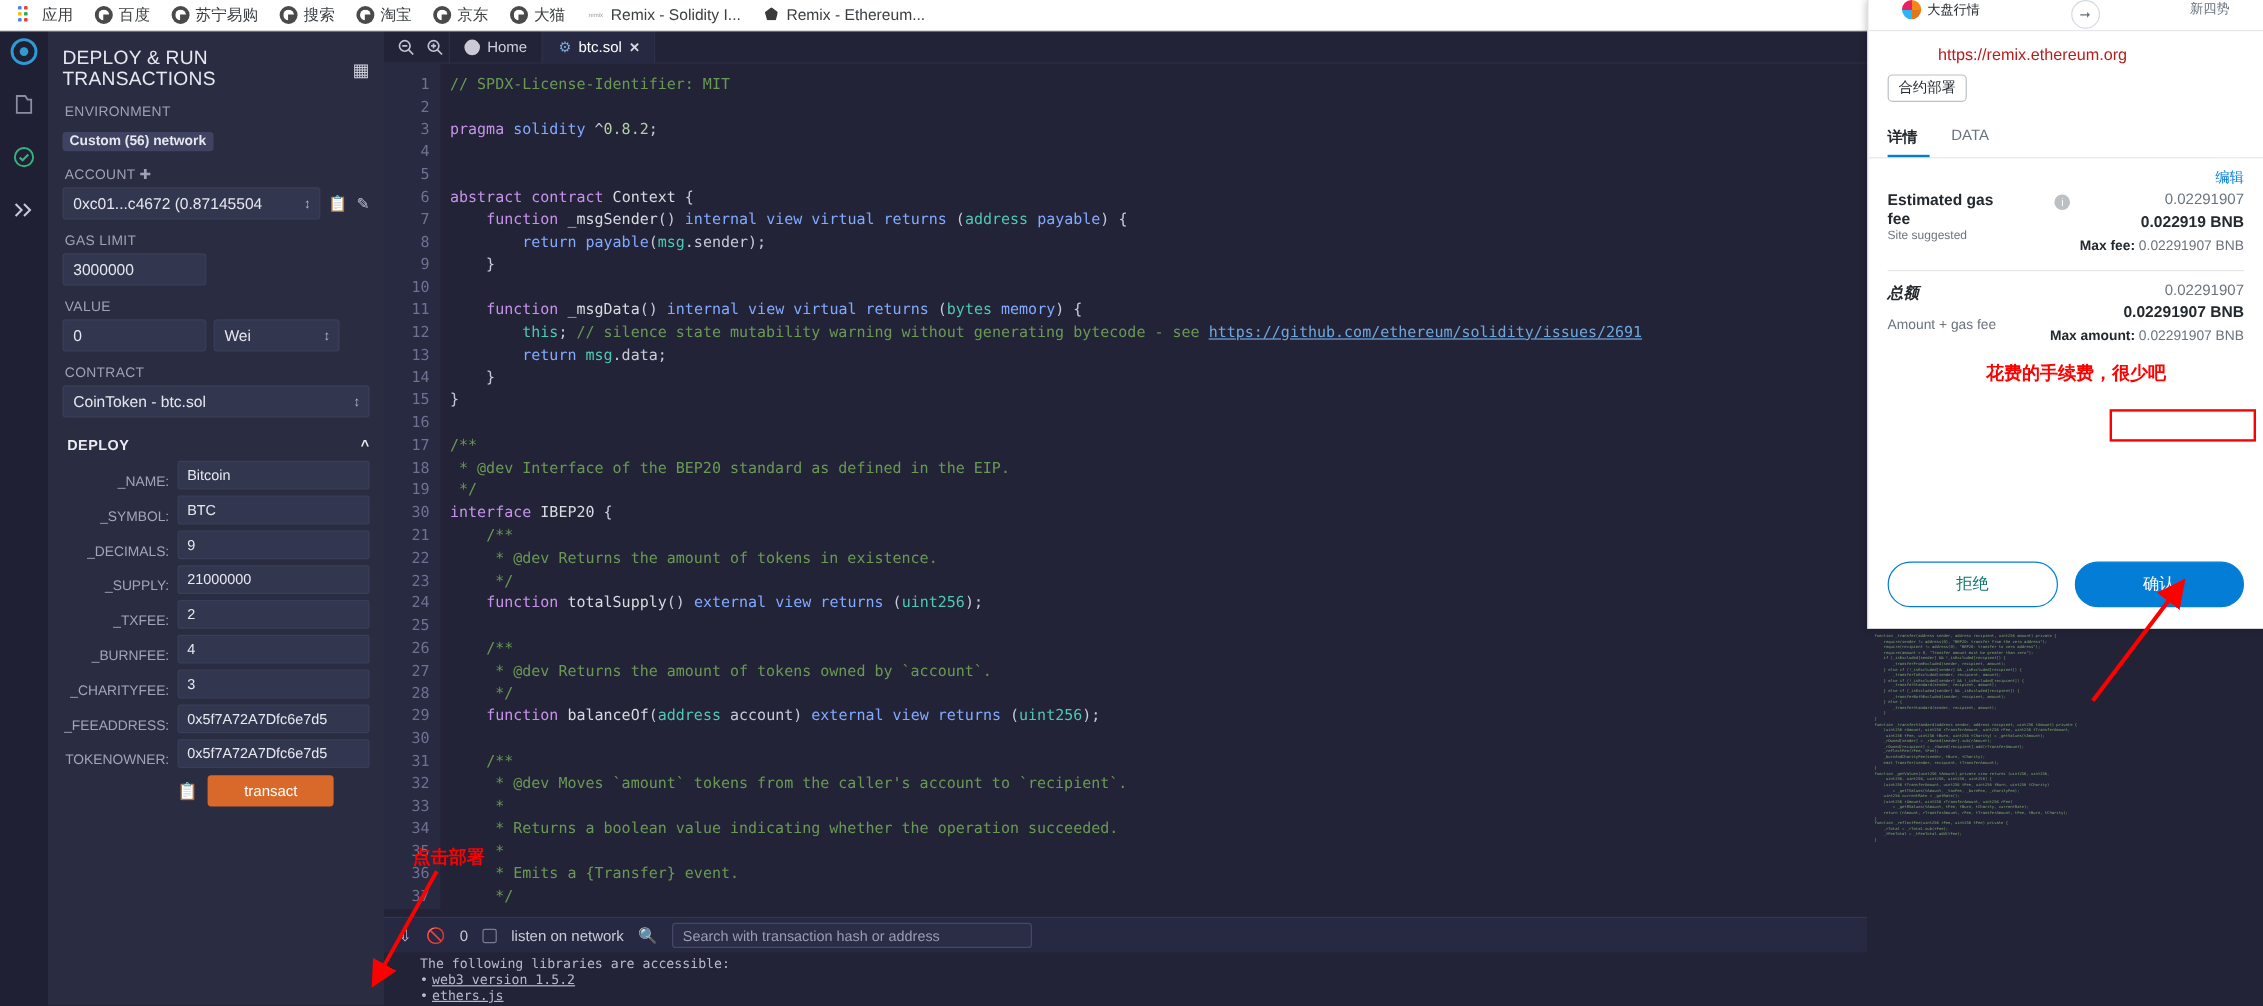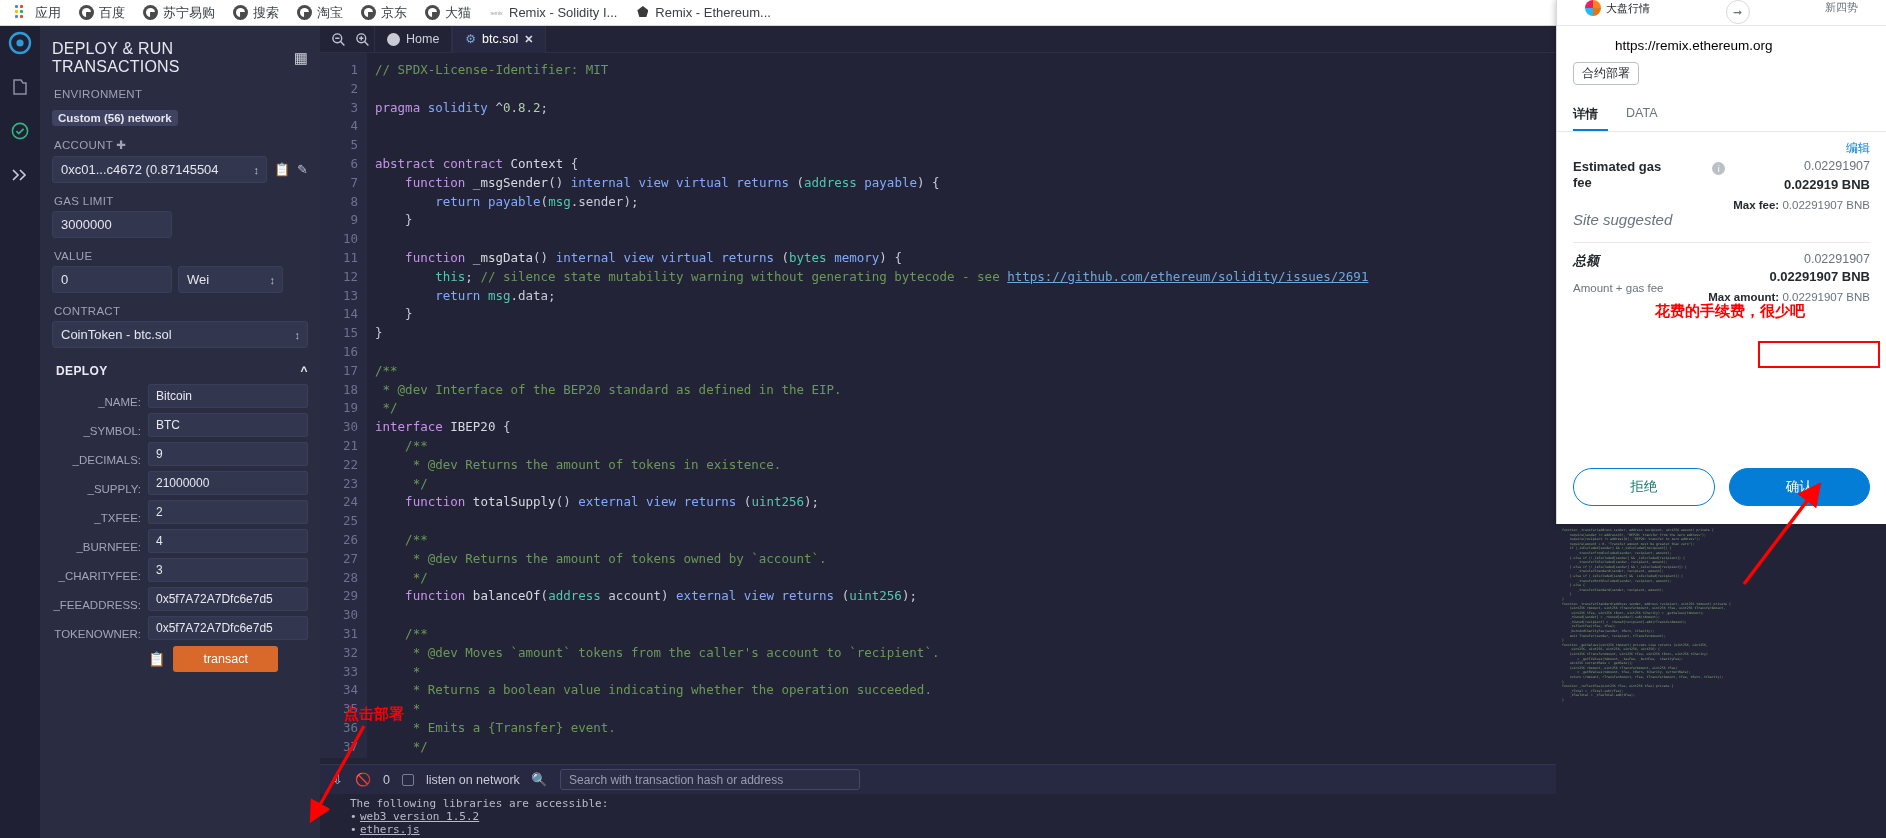--- a/index.html
+++ b/index.html
@@ -206,40 +206,40 @@
   .mm-net-dot {
     width:16px;height:16px;border-radius:50%;
     background:conic-gradient(#f6851b 0 25%, #e2761b 25% 50%, #29b6f6 50% 75%, #e91e63 75% 100%);
   }
   .mm-arrowcirc {
     width:24px;height:24px;border-radius:50%;border:1px solid #d6d9dc;
     background:#fff;display:flex;align-items:center;justify-content:center;
     font-size:11px;color:#6a737d;
   }
   .mm-origin { padding:12px 16px 0 16px; }
-  .mm-url { font-size:13.5px; color:#000000;padding-left:42px; }
+  .mm-url { font-size:13.5px; color:#b91c1c;padding-left:42px; }
   .mm-chip {
     display:inline-block; margin-top:9px;
     border:1px solid #bbc0c5; border-radius:4px;
     padding:2px 8px; font-size:12px; color:#24292e;
   }
   .mm-tabs {
     margin-top:14px; display:flex; border-bottom:1px solid #e6e8eb;
     padding:0 16px;
   }
   .mm-tab {
     padding:7px 10px 6px 0; margin-right:18px;
     font-size:12.5px; color:#6a737d; cursor:pointer;
   }
   .mm-tab.active { color:#24292e; font-weight:700; border-bottom:2px solid #037dd6; }
   .mm-edit { text-align:right; padding:8px 16px 0 0; font-size:12px; color:#037dd6; cursor:pointer; }
   .mm-gas { display:flex; padding:2px 16px 0 16px; }
   .mm-gas-left { flex:1; }
   .mm-gas-title { font-size:13px; font-weight:700; line-height:16px; max-width:92px; }
-  .mm-gas-sub { font-size:15px; font-style:italic; color:#6a737d; margin-top:20px; }
+  .mm-gas-sub { font-size:10px; color:#6a737d; margin-top:0; }
   .mm-gas-right { text-align:right; }
   .mm-gas-eth { font-size:12.5px; color:#6a737d; }
   .mm-gas-fiat { font-size:13px; font-weight:700; margin-top:4px; }
   .mm-gas-max { font-size:11.5px; color:#6a737d; margin-top:7px; }
   .mm-gas-max b { color:#24292e; }
   .mm-info {
     width:13px;height:13px;border-radius:50%;background:#bbc0c5;color:#fff;
     font-size:9px;display:flex;align-items:center;justify-content:center;
     margin:3px 8px 0 0; align-self:flex-start;
   }

